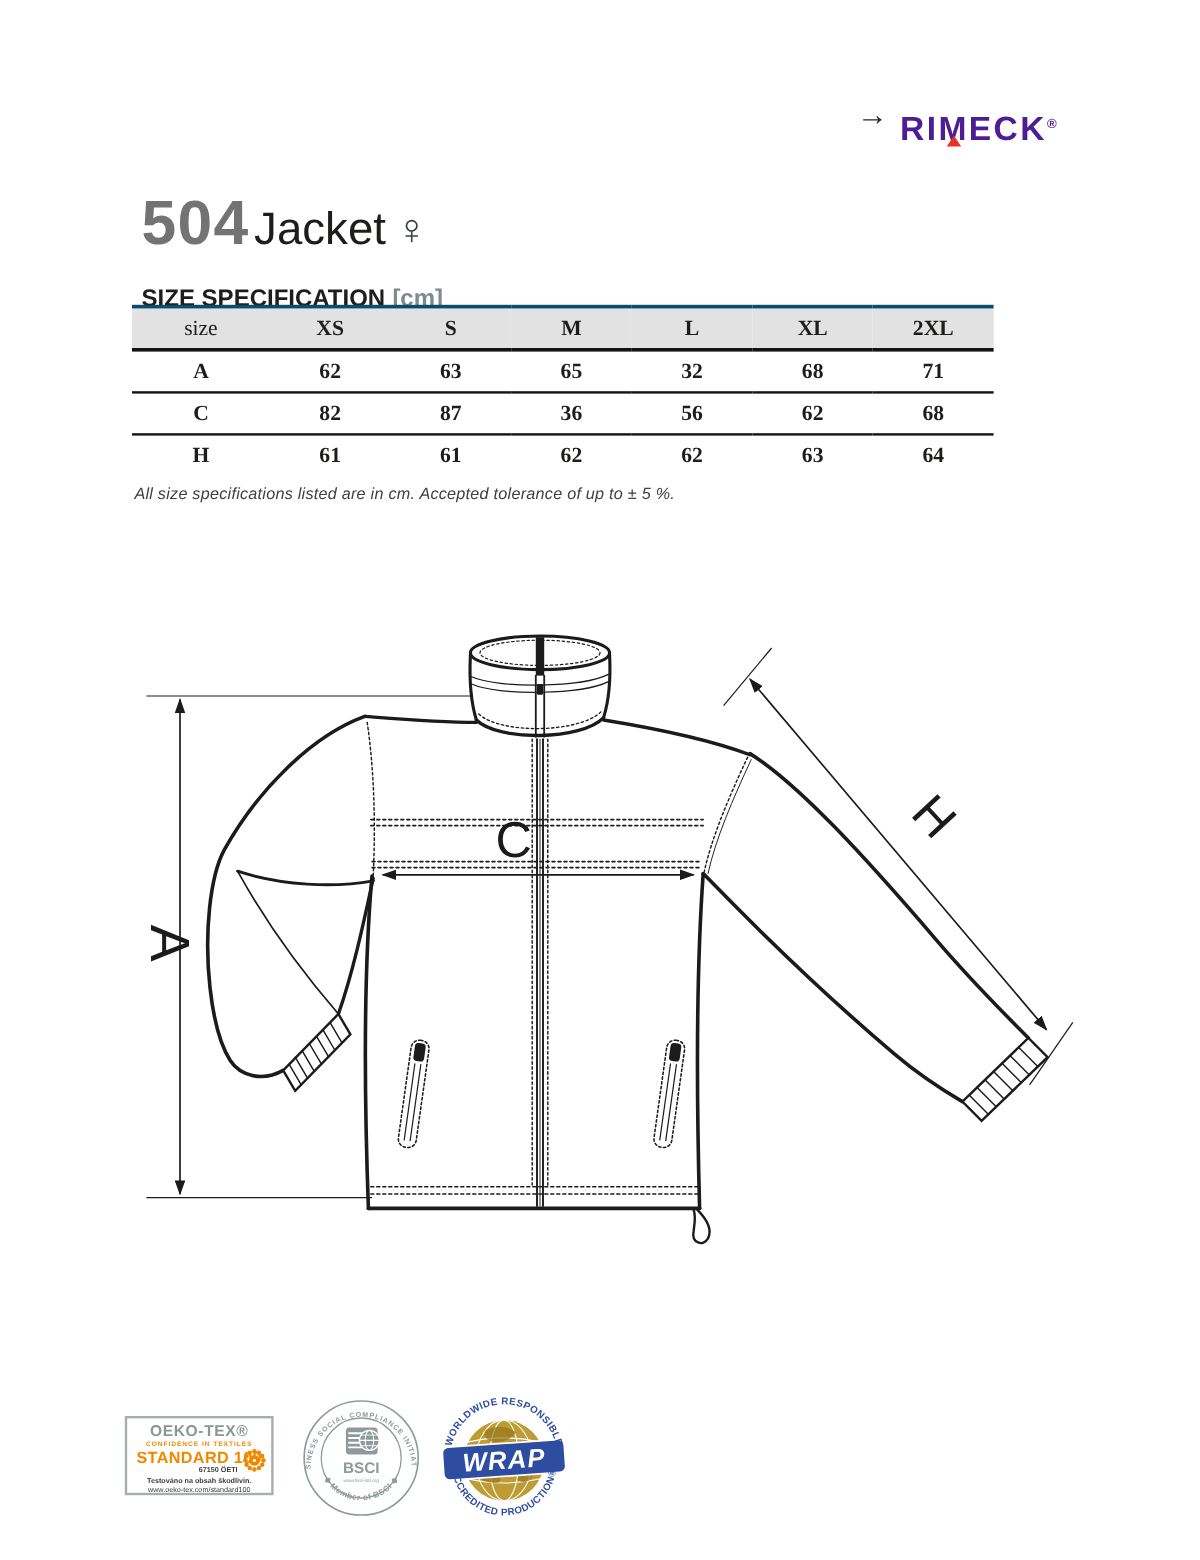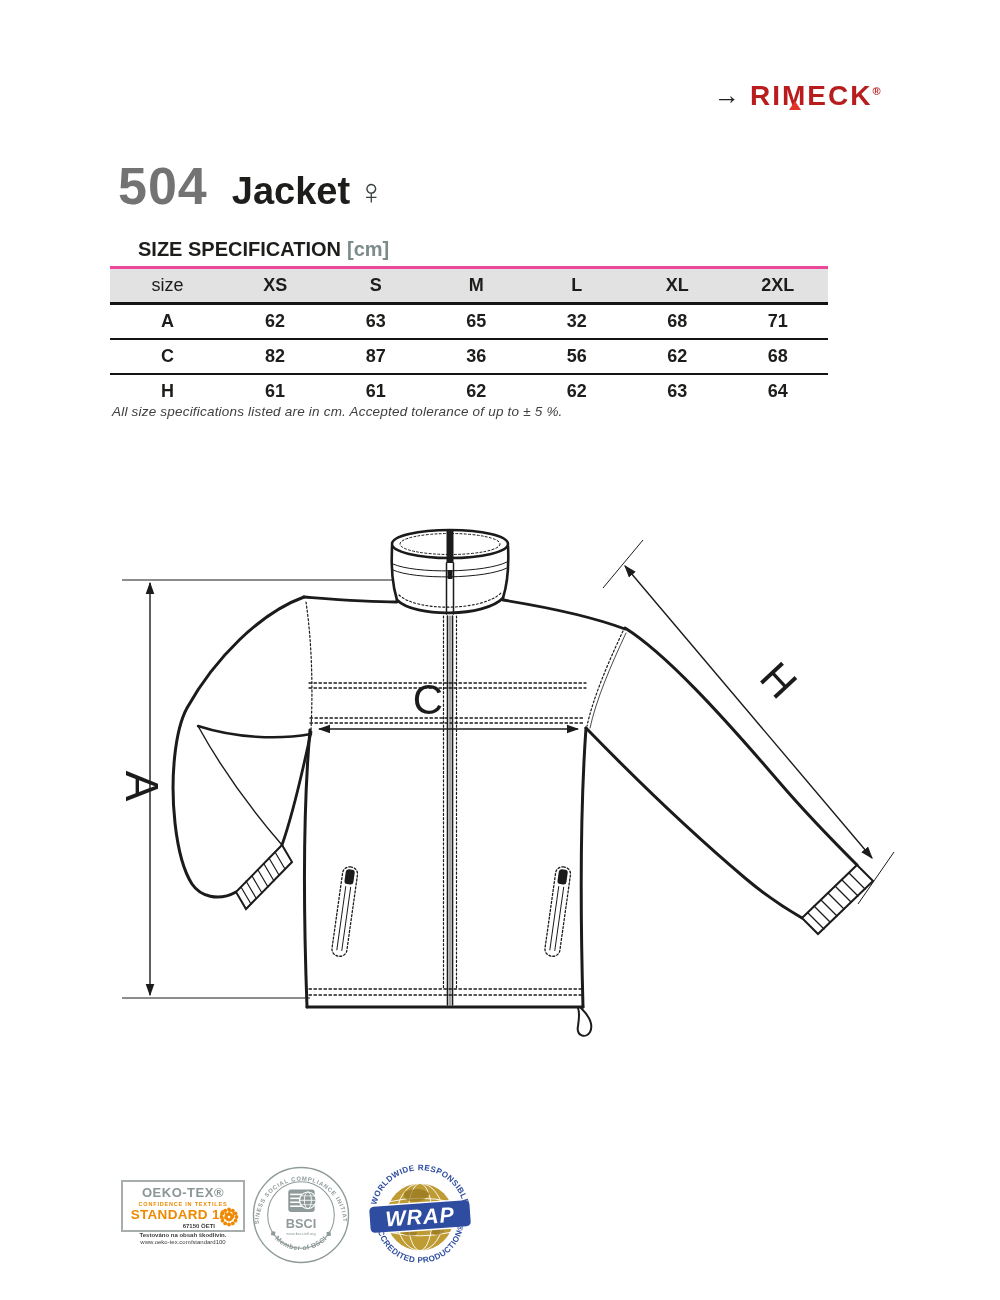--- a/index.html
+++ b/index.html
@@ -5,57 +5,57 @@
   html,body{margin:0;padding:0;background:#ffffff;}
   .page{position:relative;width:1000px;height:1300px;background:#fff;overflow:hidden;
         font-family:"Liberation Sans",sans-serif;color:#1d1d1b;}
 
   
   .adler-block{position:absolute;left:596px;top:44px;width:112px;text-align:center;}
   .adler-script{font-family:"DejaVu Serif",serif;font-style:italic;font-weight:bold;
                 color:#5faa28;font-size:30px;line-height:1;letter-spacing:1px;margin-top:-6px;}
   .adler-reg{font-size:10px;vertical-align:super;color:#5faa28;}
   .brand-arrow{position:absolute;left:714px;top:80px;font-size:26px;color:#222;}
-  .rimeck{position:absolute;left:750px;top:80px;font-size:28px;font-weight:800;
-          letter-spacing:2px;color:#b91c1c;white-space:nowrap;}
+  .rimeck{position:absolute;left:750px;top:92px;font-size:28px;font-weight:800;
+          letter-spacing:2px;color:#4c1d95;white-space:nowrap;}
   .rimeck .m-wrap{position:relative;display:inline-block;}
   .rimeck-triangle{position:absolute;left:50%;transform:translateX(-50%);bottom:2px;
           width:0;height:0;border-left:6px solid transparent;border-right:6px solid transparent;
           border-bottom:9px solid #e63329;}
   .rimeck-reg{font-size:11px;vertical-align:super;letter-spacing:0;}
 
   
   .title-row{position:absolute;left:118px;top:160px;display:flex;align-items:baseline;}
   .title-code{font-size:52px;font-weight:800;color:#737373;letter-spacing:1px;line-height:1;}
-  .title-name{font-size:38px;font-weight:700;color:#1d1d1b;margin-left:24px;line-height:1;}
+  .title-name{font-size:38px;font-weight:400;color:#1d1d1b;margin-left:4px;line-height:1;}
   .title-gender{font-size:36px;color:#39423f;margin-left:8px;line-height:1;}
 
-  .section-title{position:absolute;left:118px;top:238px;font-size:20px;font-weight:800;margin-left:20px;}
+  .section-title{position:absolute;left:118px;top:238px;font-size:20px;font-weight:800;}
   .section-unit{color:#7d8b8b;margin-left:6px;}
 
   
-  .size-table{position:absolute;left:110px;top:266px;width:718px;border-collapse:collapse;
-              table-layout:fixed;border-top:3px solid #ec4899;}
+  .size-table{position:absolute;left:110px;top:254px;width:718px;border-collapse:collapse;
+              table-layout:fixed;border-top:3px solid #0c4a6e;font-family:Liberation Serif, serif;}
   .size-table th,.size-table td{text-align:center;font-size:18px;padding:0;height:33px;}
   .size-table thead tr{background:#e2e2e2;}
   .size-table thead th{border-bottom:3px solid #141414;font-weight:700;}
   .size-table thead th.size-label{font-weight:400;}
   .size-table tbody td{border-bottom:2px solid #141414;font-weight:700;}
   .size-table tbody tr:last-child td{border-bottom:none;}
   .col-first{width:16%;} .col-size{width:14%;}
 
   .table-note{position:absolute;left:112px;top:404px;font-size:13.5px;font-style:italic;
               color:#404040;letter-spacing:.2px;}
 
   
   .diagram{position:absolute;left:120px;top:518px;}
   .diagram text{font-family:"Liberation Sans",sans-serif;fill:#1b1b1b;}
 
   
-  .oeko-box{position:absolute;left:121px;top:1180px;width:124px;height:52px;box-sizing:border-box;
+  .oeko-box{position:absolute;left:104px;top:1180px;width:124px;height:66px;box-sizing:border-box;
             border:2px solid #a8adad;display:flex;flex-direction:column;align-items:center;
             padding-top:4px;line-height:1.15;}
   .oeko-title{font-size:13px;font-weight:700;color:#8b9697;letter-spacing:.5px;}
   .oeko-sub{font-size:5.5px;font-weight:700;color:#ef8a00;letter-spacing:.8px;}
   .oeko-standard{font-size:13.5px;font-weight:800;color:#ef8a00;letter-spacing:.3px;}
   .oeko-cert{font-size:6px;font-weight:700;color:#3c3c3c;align-self:flex-end;margin-right:28px;}
   .oeko-tiny{font-size:6px;font-weight:700;color:#3c3c3c;margin-top:2px;}
   .oeko-tiny2{font-size:6px;color:#3c3c3c;}
   .oeko-flower{position:absolute;right:3px;top:24px;}
   .badge-bsci{position:absolute;left:252px;top:1166px;}

